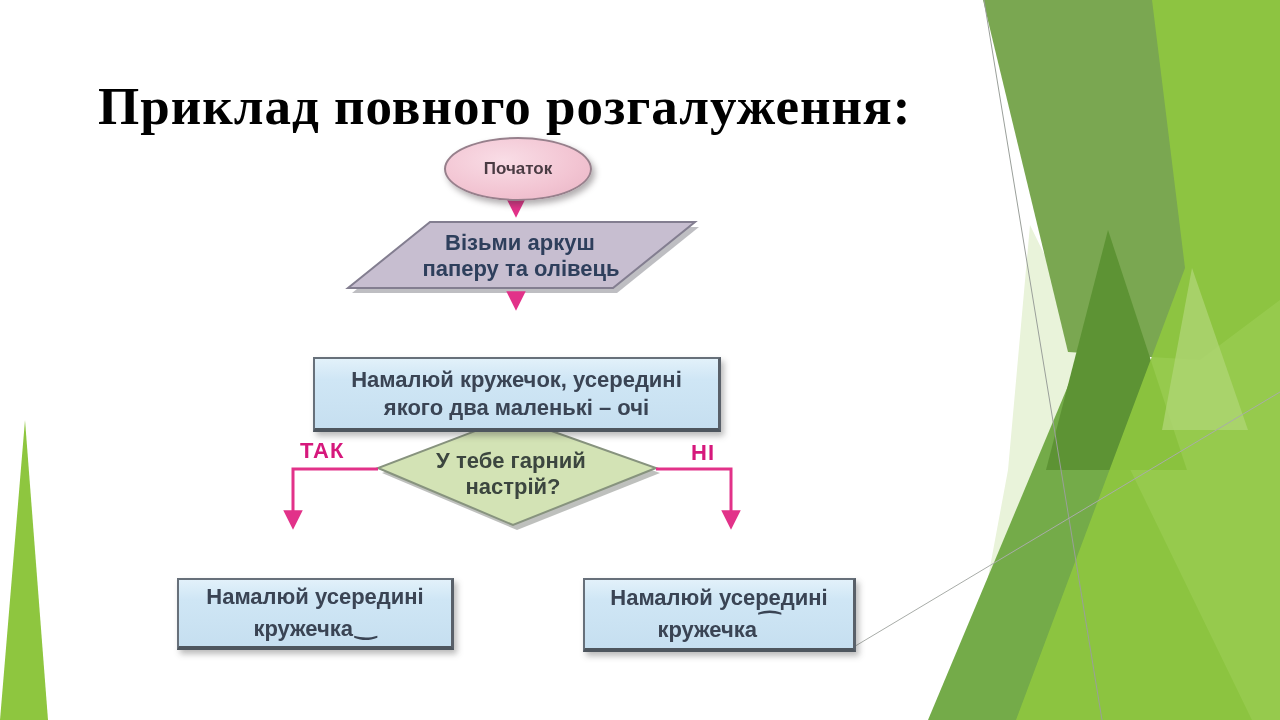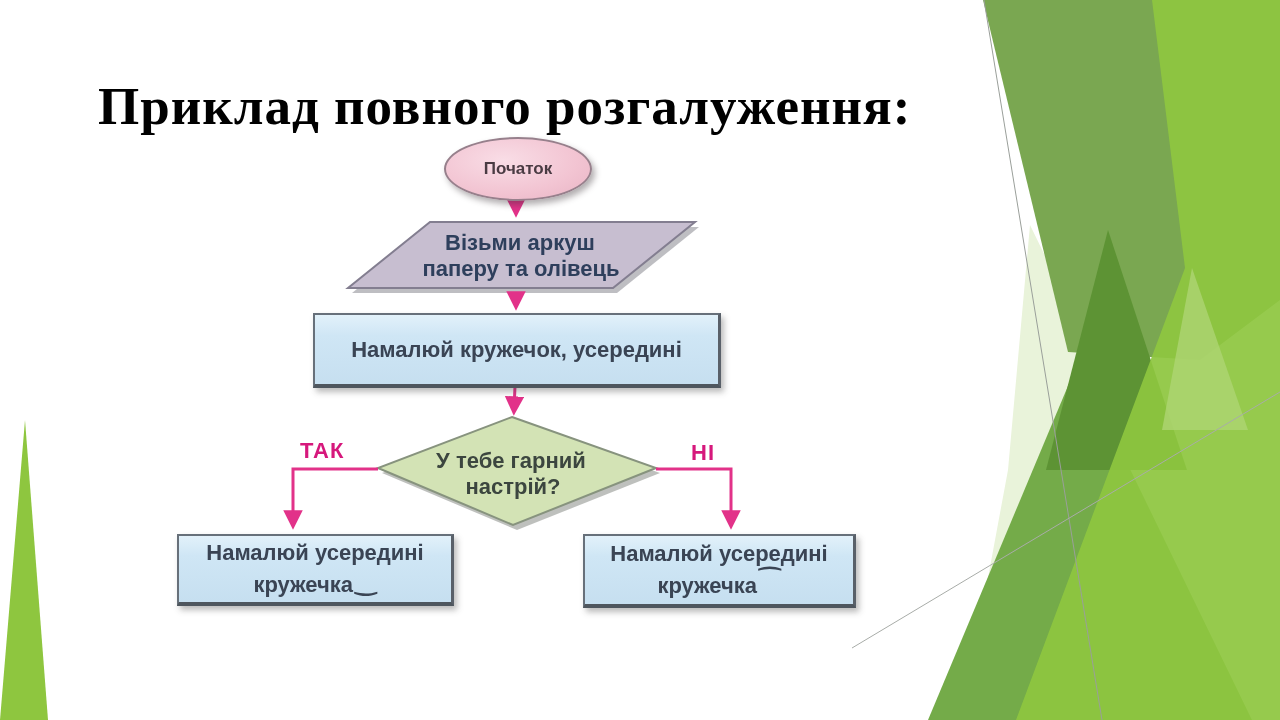--- a/index.html
+++ b/index.html
@@ -23,21 +23,21 @@
   #start-oval{
     left:444px;top:137px;width:144px;height:60px;border-radius:50%;
     background:radial-gradient(ellipse at 40% 35%, #f9dde6 0%, #f2c4d2 60%, #e8b3c4 100%);
     border:2px solid #97808c;box-shadow:3px 4px 6px rgba(60,50,55,.40);
     font-size:17px;color:#4a3b43;
   }
   .proc-rect{
     background:linear-gradient(180deg,#e2f1fa 0%, #cfe6f5 30%, #c6dff0 100%);
     border:2px solid #67707a;border-bottom:4px solid #4e565e;border-right:3px solid #596069;
     box-shadow:3px 4px 6px rgba(60,60,60,.35);
-    font-size:22px;color:#3a4454;
+    font-size:22px;color:#3a4454;margin-top:44px;
   }
   #process-rect{left:313px;top:313px;width:403px;height:69px;}
   #yes-rect{left:177px;top:534px;width:272px;height:66px;}
   #no-rect{left:583px;top:534px;width:268px;height:68px;}
   .curve-glyph{font-size:26px;font-weight:bold;position:relative;top:-2px;margin-left:2px;
     font-family:"DejaVu Sans",sans-serif;}
   .branch-label{
     position:absolute;z-index:3;font-size:22px;font-weight:700;color:#d6187c;letter-spacing:1px;
   }
   #yes-label{left:300px;top:438px;}
@@ -103,20 +103,21 @@
     <polyline points="656,469 731,469 731,524" fill="none" stroke="#e23289" stroke-width="3" marker-end="url(#arr)"></polyline>
   </svg>
 
   <div id="start-oval" class="shape-label">
     <span>Початок</span>
   </div>
 
   <div id="process-rect" class="shape-label proc-rect">
     <span>
       <span>Намалюй кружечок, усередині</span><br>
+      <span>якого два маленькі – очі</span>
     </span>
   </div>
 
   <div id="yes-label" class="branch-label">ТАК</div>
   <div id="no-label" class="branch-label">НІ</div>
 
   <div id="yes-rect" class="shape-label proc-rect">
     <span>
       <span>Намалюй усередині</span><br>
       <span>кружечка</span><span class="curve-glyph">‿</span>

